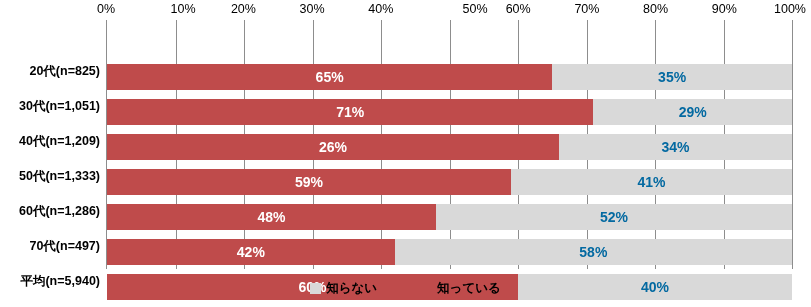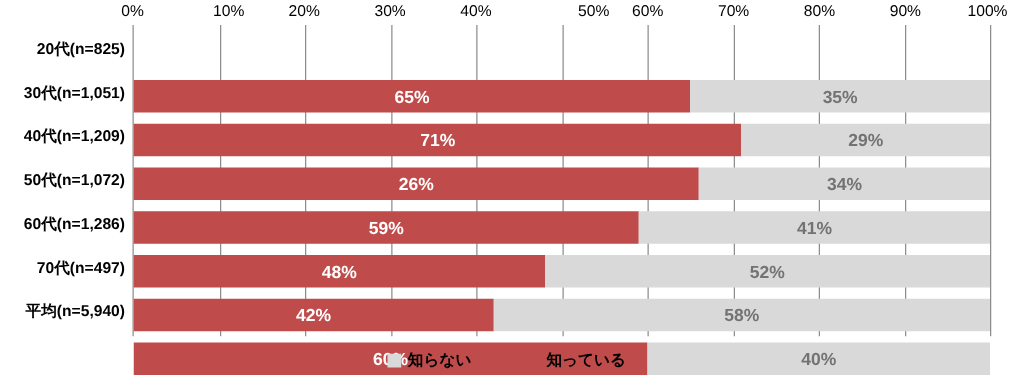--- a/index.html
+++ b/index.html
@@ -85,38 +85,39 @@
     position: absolute;
     top: 0;
     height: 26px;
     line-height: 26px;
     font-size: 14px;
     font-weight: bold;
     transform: translateX(-50%);
     white-space: nowrap;
   }
   .bar-val.known { color: #ffffff; }
-  .bar-val.unknown { color: #737373; }
+  .bar-val.unknown { color: #0369a1; }
   
   .cat-labels {
     position: absolute;
     left: 0;
     top: 20px;
     width: 104px;
     height: 249px;
   }
   .cat-label {
     position: absolute;
     right: 4px;
     height: 26px;
     line-height: 26px;
     font-size: 12.5px;
     font-weight: bold;
     white-space: nowrap;
     text-align: right;
+    margin-top: 32px;
   }
   
   .legend {
     position: absolute;
     left: 0;
     top: 278px;
     width: 811px;
     height: 20px;
     display: flex;
     justify-content: center;
@@ -154,21 +155,21 @@
     <span class="tick-label" style="left:586.9px">70%</span>
     <span class="tick-label" style="left:655.6px">80%</span>
     <span class="tick-label" style="left:724.3px">90%</span>
     <span class="tick-label" style="left:790px">100%</span>
   </div>
 
   <div class="cat-labels">
     <div class="cat-label" style="top:6px">20代(n=825)</div>
     <div class="cat-label" style="top:41px">30代(n=1,051)</div>
     <div class="cat-label" style="top:76px">40代(n=1,209)</div>
-    <div class="cat-label" style="top:111px">50代(n=1,072)</div>
+    <div class="cat-label" style="top:111px">50代(n=1,333)</div>
     <div class="cat-label" style="top:146px">60代(n=1,286)</div>
     <div class="cat-label" style="top:181px">70代(n=497)</div>
     <div class="cat-label" style="top:216px">平均(n=5,940)</div>
   </div>
 
   <div class="plot">
     <div class="gridline" style="left:10%"></div>
     <div class="gridline" style="left:20%"></div>
     <div class="gridline" style="left:30%"></div>
     <div class="gridline" style="left:40%"></div>

